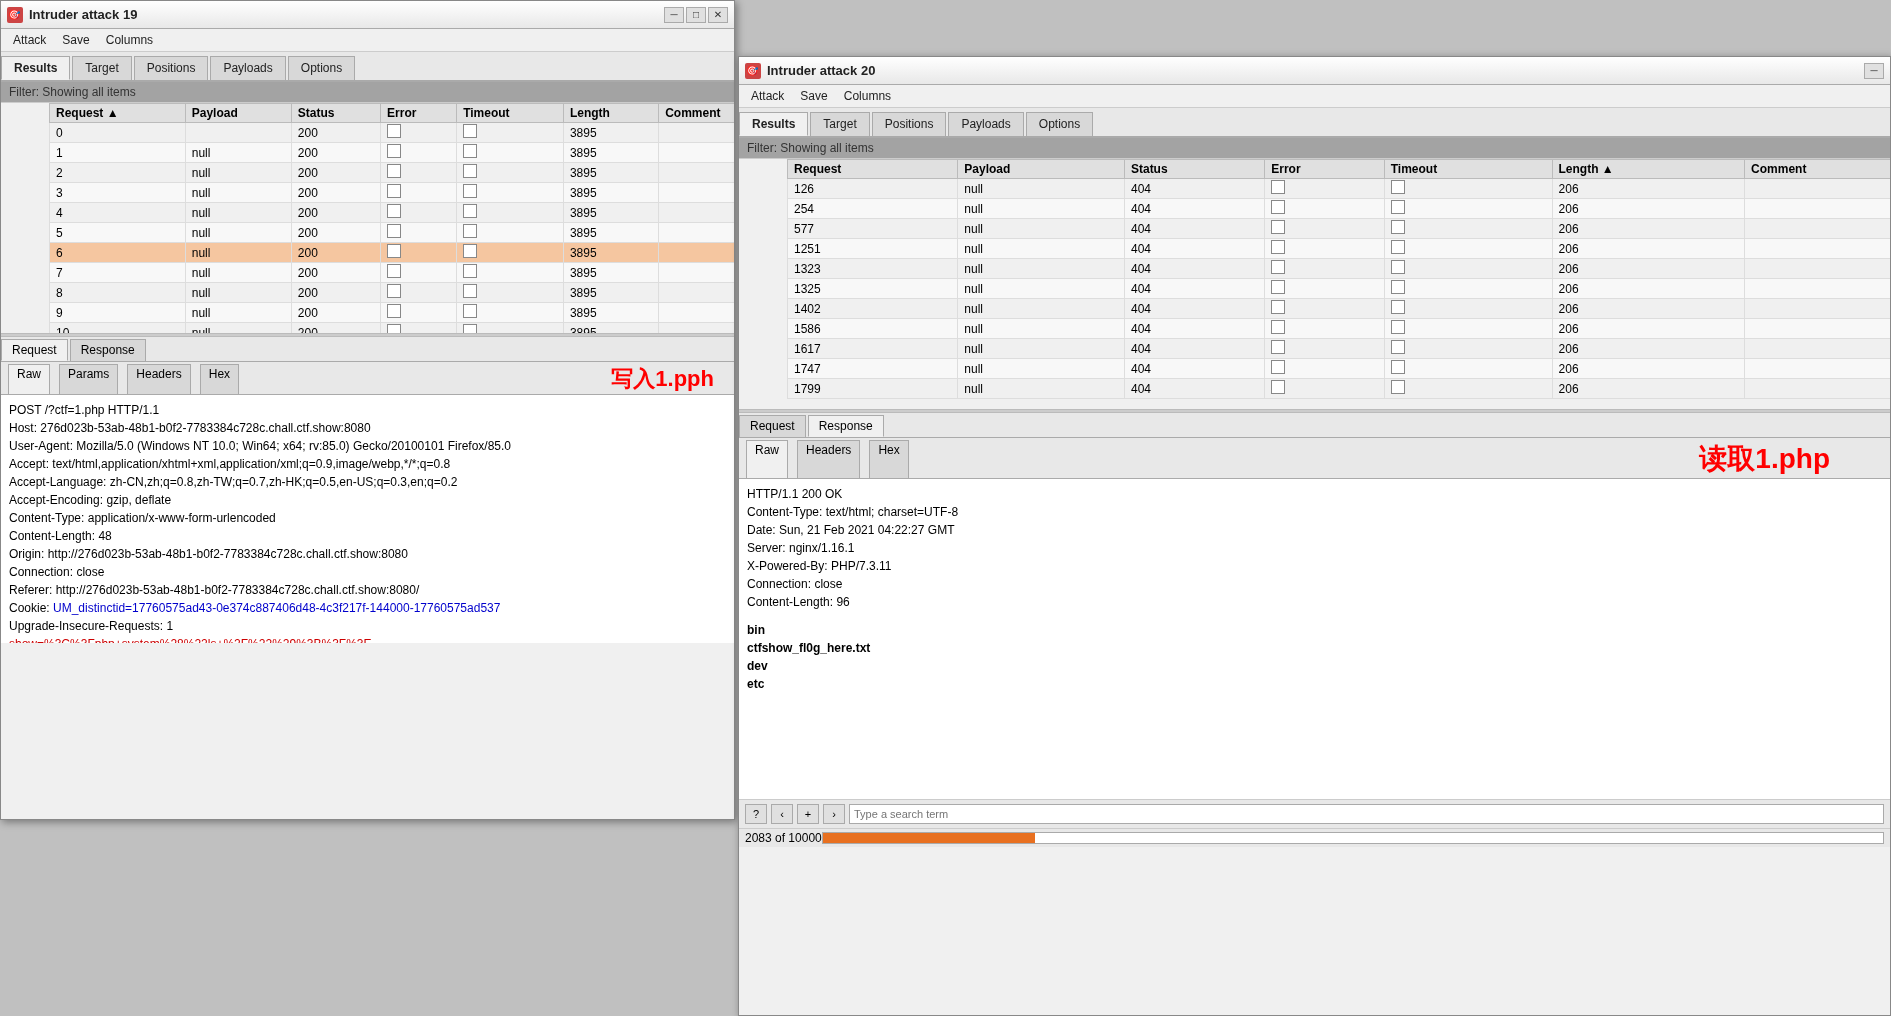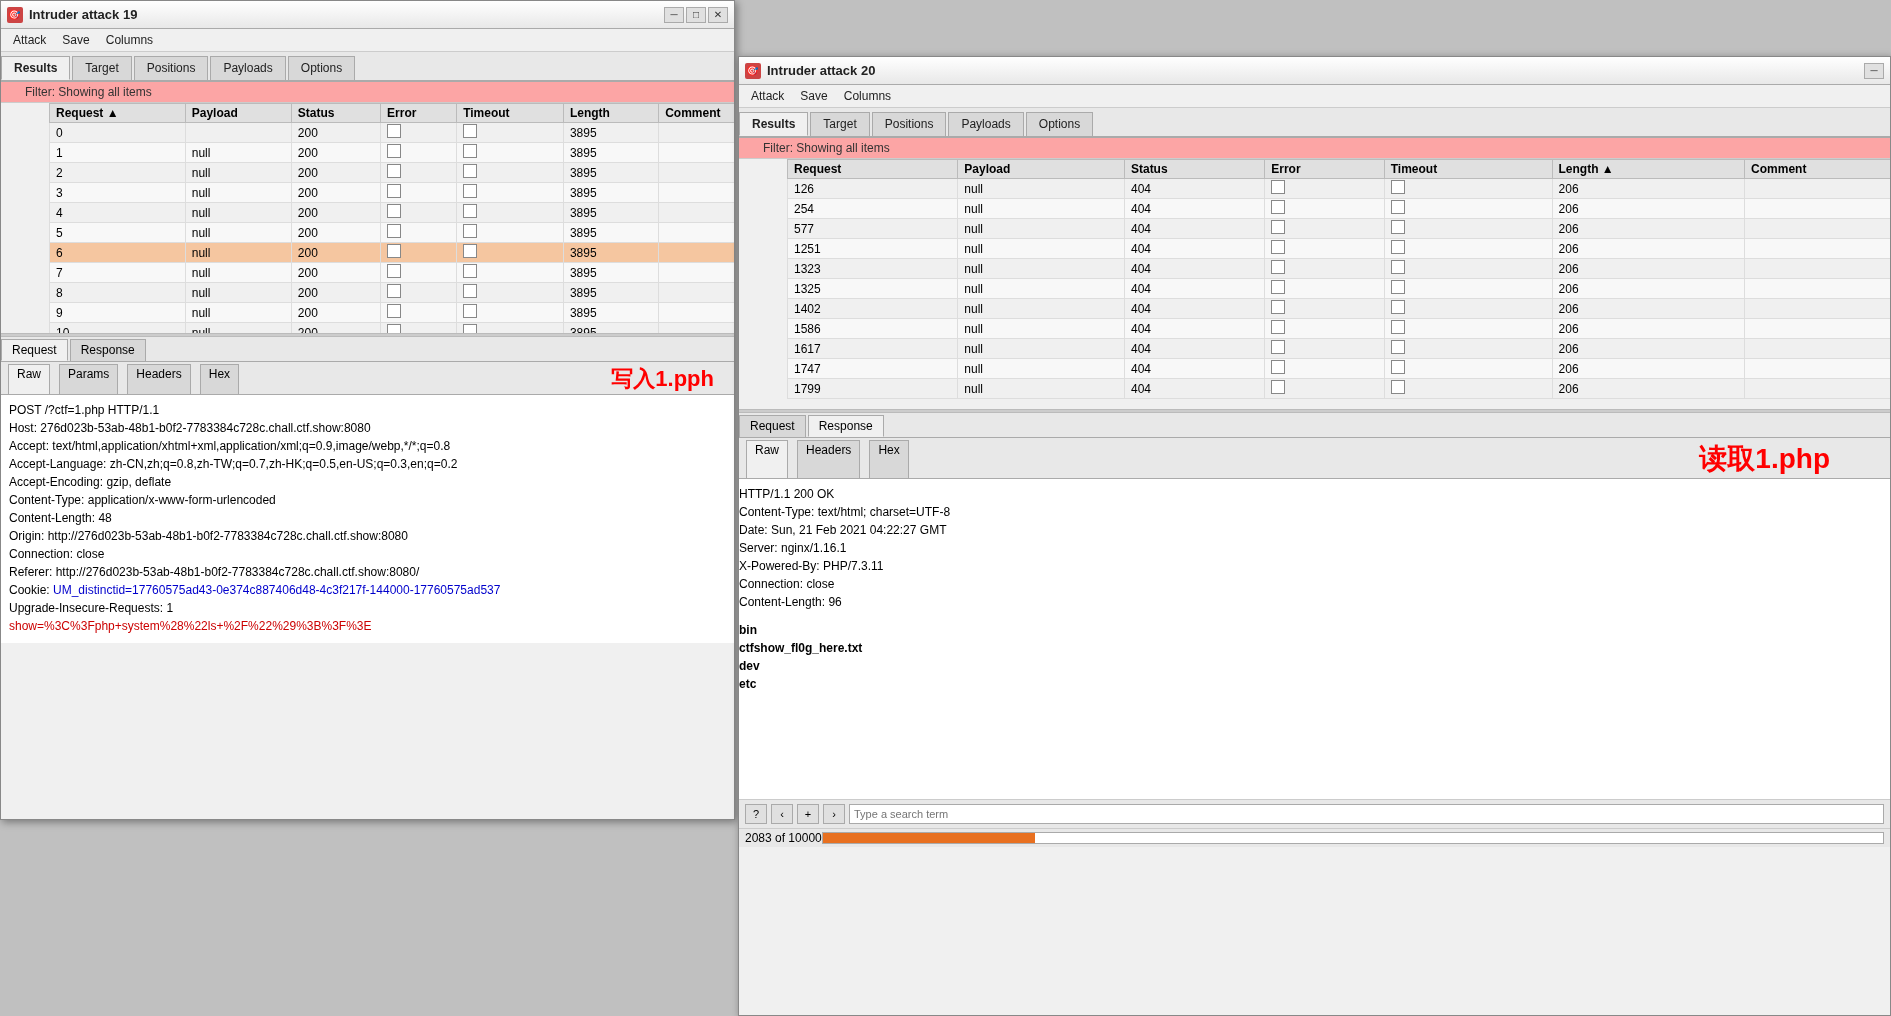--- a/index.html
+++ b/index.html
@@ -82,22 +82,22 @@
       color: #222;
     }
 
     .tab.active {
       background: #f0f0f0;
       border-bottom: 1px solid #f0f0f0;
       font-weight: bold;
     }
 
     .filter-bar {
-      background: #fca5a5;
-      padding: 3px 24px;
+      background: #a3a3a3;
+      padding: 3px 8px;
       border-bottom: 1px solid #ccc;
       font-size: 11px;
       color: #333;
     }
 
     .results-table {
       width: 100%;
       border-collapse: collapse;
       font-size: 11px;
       margin-left: 48px;
@@ -182,21 +182,21 @@
       padding: 6px 8px;
       font-family: 'Courier New', monospace;
       font-size: 11px;
       color: #000;
       background: white;
       overflow-y: auto;
       line-height: 1.5;
     }
 
     .response-body {
-      padding: 6px 0;
+      padding: 6px 8px;
       font-family: 'Courier New', monospace;
       font-size: 11px;
       color: #000;
       background: white;
       overflow-y: auto;
       line-height: 1.5;
     }
 
     .search-bar {
       display: flex;
@@ -429,20 +429,21 @@
     <div class="content-tab">Headers</div>
     <div class="content-tab">Hex</div>
     <div style="flex:1; display:flex; justify-content:flex-end; align-items:center; padding-right:20px;">
       <span style="font-size:22px; font-weight:bold; color:red;">写入1.pph</span>
     </div>
   </div>
 
   <div class="request-body" style="height: 248px; overflow-y: auto; position:relative;" id="request-body-1">
   <div>POST /?ctf=1.php HTTP/1.1</div>
       <div>Host: 276d023b-53ab-48b1-b0f2-7783384c728c.chall.ctf.show:8080</div>
+      <div>User-Agent: Mozilla/5.0 (Windows NT 10.0; Win64; x64; rv:85.0) Gecko/20100101 Firefox/85.0</div>
       <div>Accept: text/html,application/xhtml+xml,application/xml;q=0.9,image/webp,*/*;q=0.8</div>
       <div>Accept-Language: zh-CN,zh;q=0.8,zh-TW;q=0.7,zh-HK;q=0.5,en-US;q=0.3,en;q=0.2</div>
       <div>Accept-Encoding: gzip, deflate</div>
       <div>Content-Type: application/x-www-form-urlencoded</div>
       <div>Content-Length: 48</div>
       <div>Origin: http://276d023b-53ab-48b1-b0f2-7783384c728c.chall.ctf.show:8080</div>
       <div>Connection: close</div>
       <div>Referer: http://276d023b-53ab-48b1-b0f2-7783384c728c.chall.ctf.show:8080/</div>
       <div>Cookie: <span style="color:#0000cc">UM_distinctid=17760575ad43-0e374c887406d48-4c3f217f-144000-17760575ad537</span></div>
       <div>Upgrade-Insecure-Requests: 1</div>

